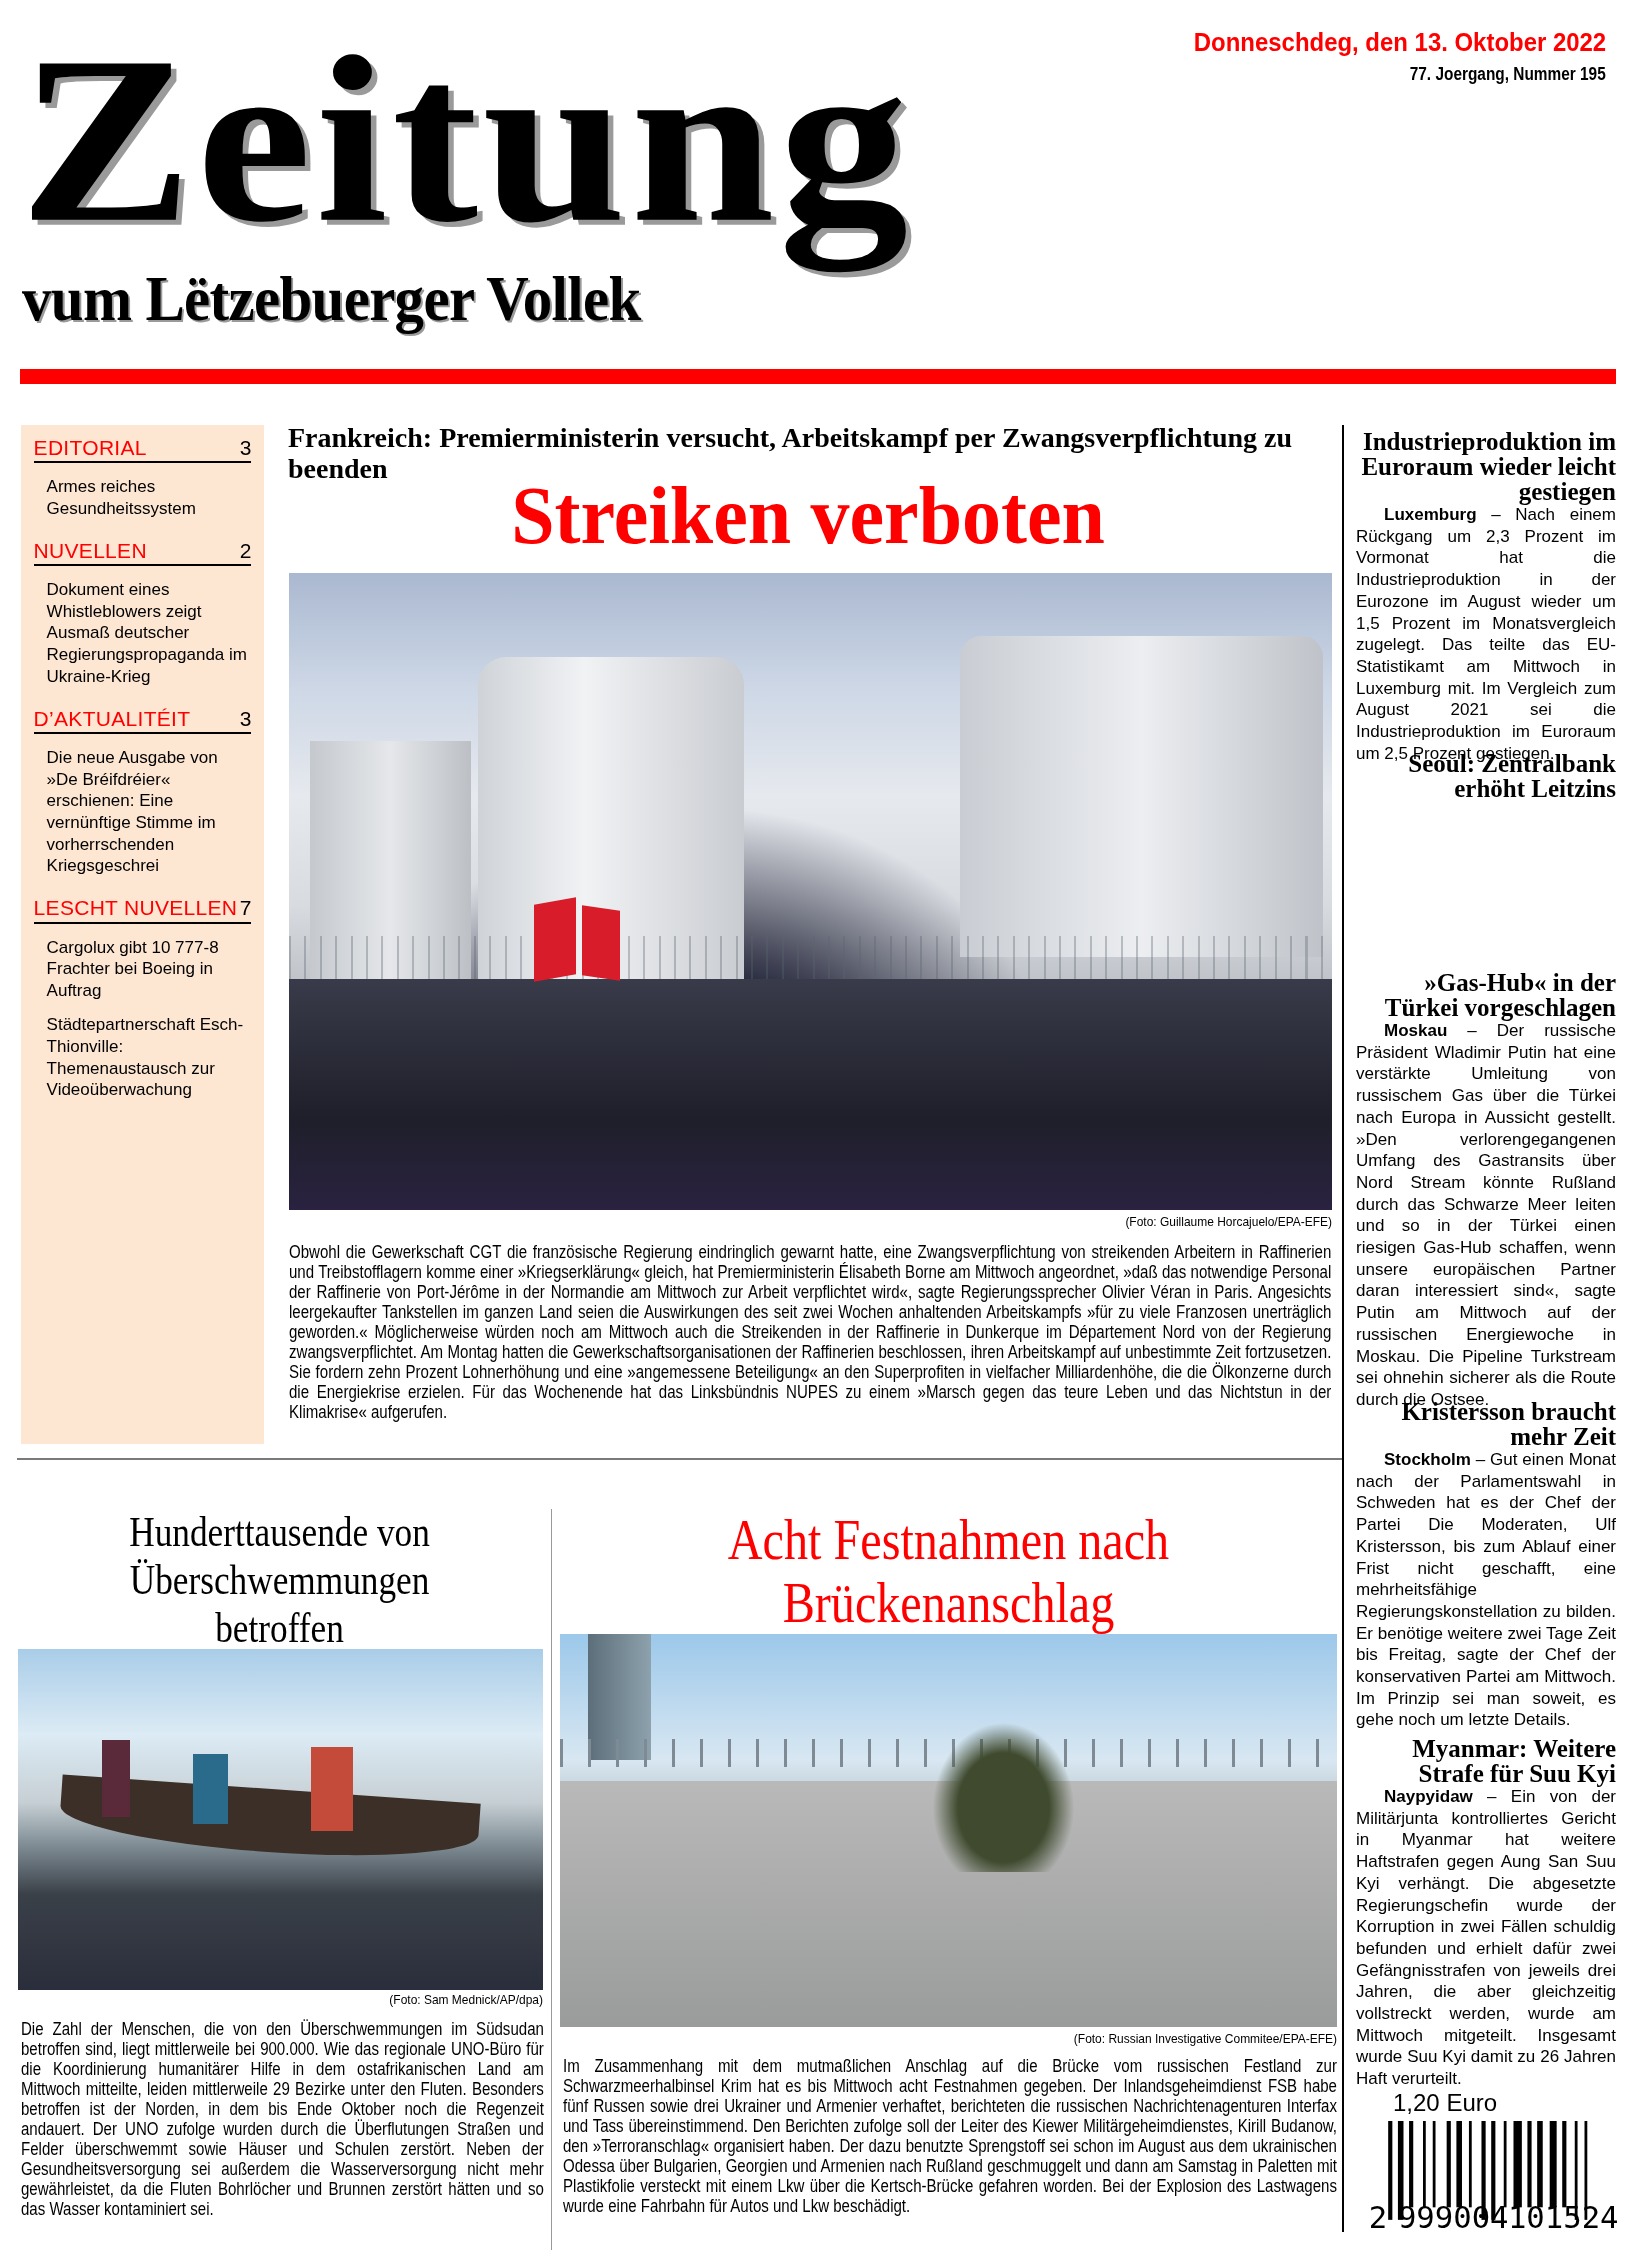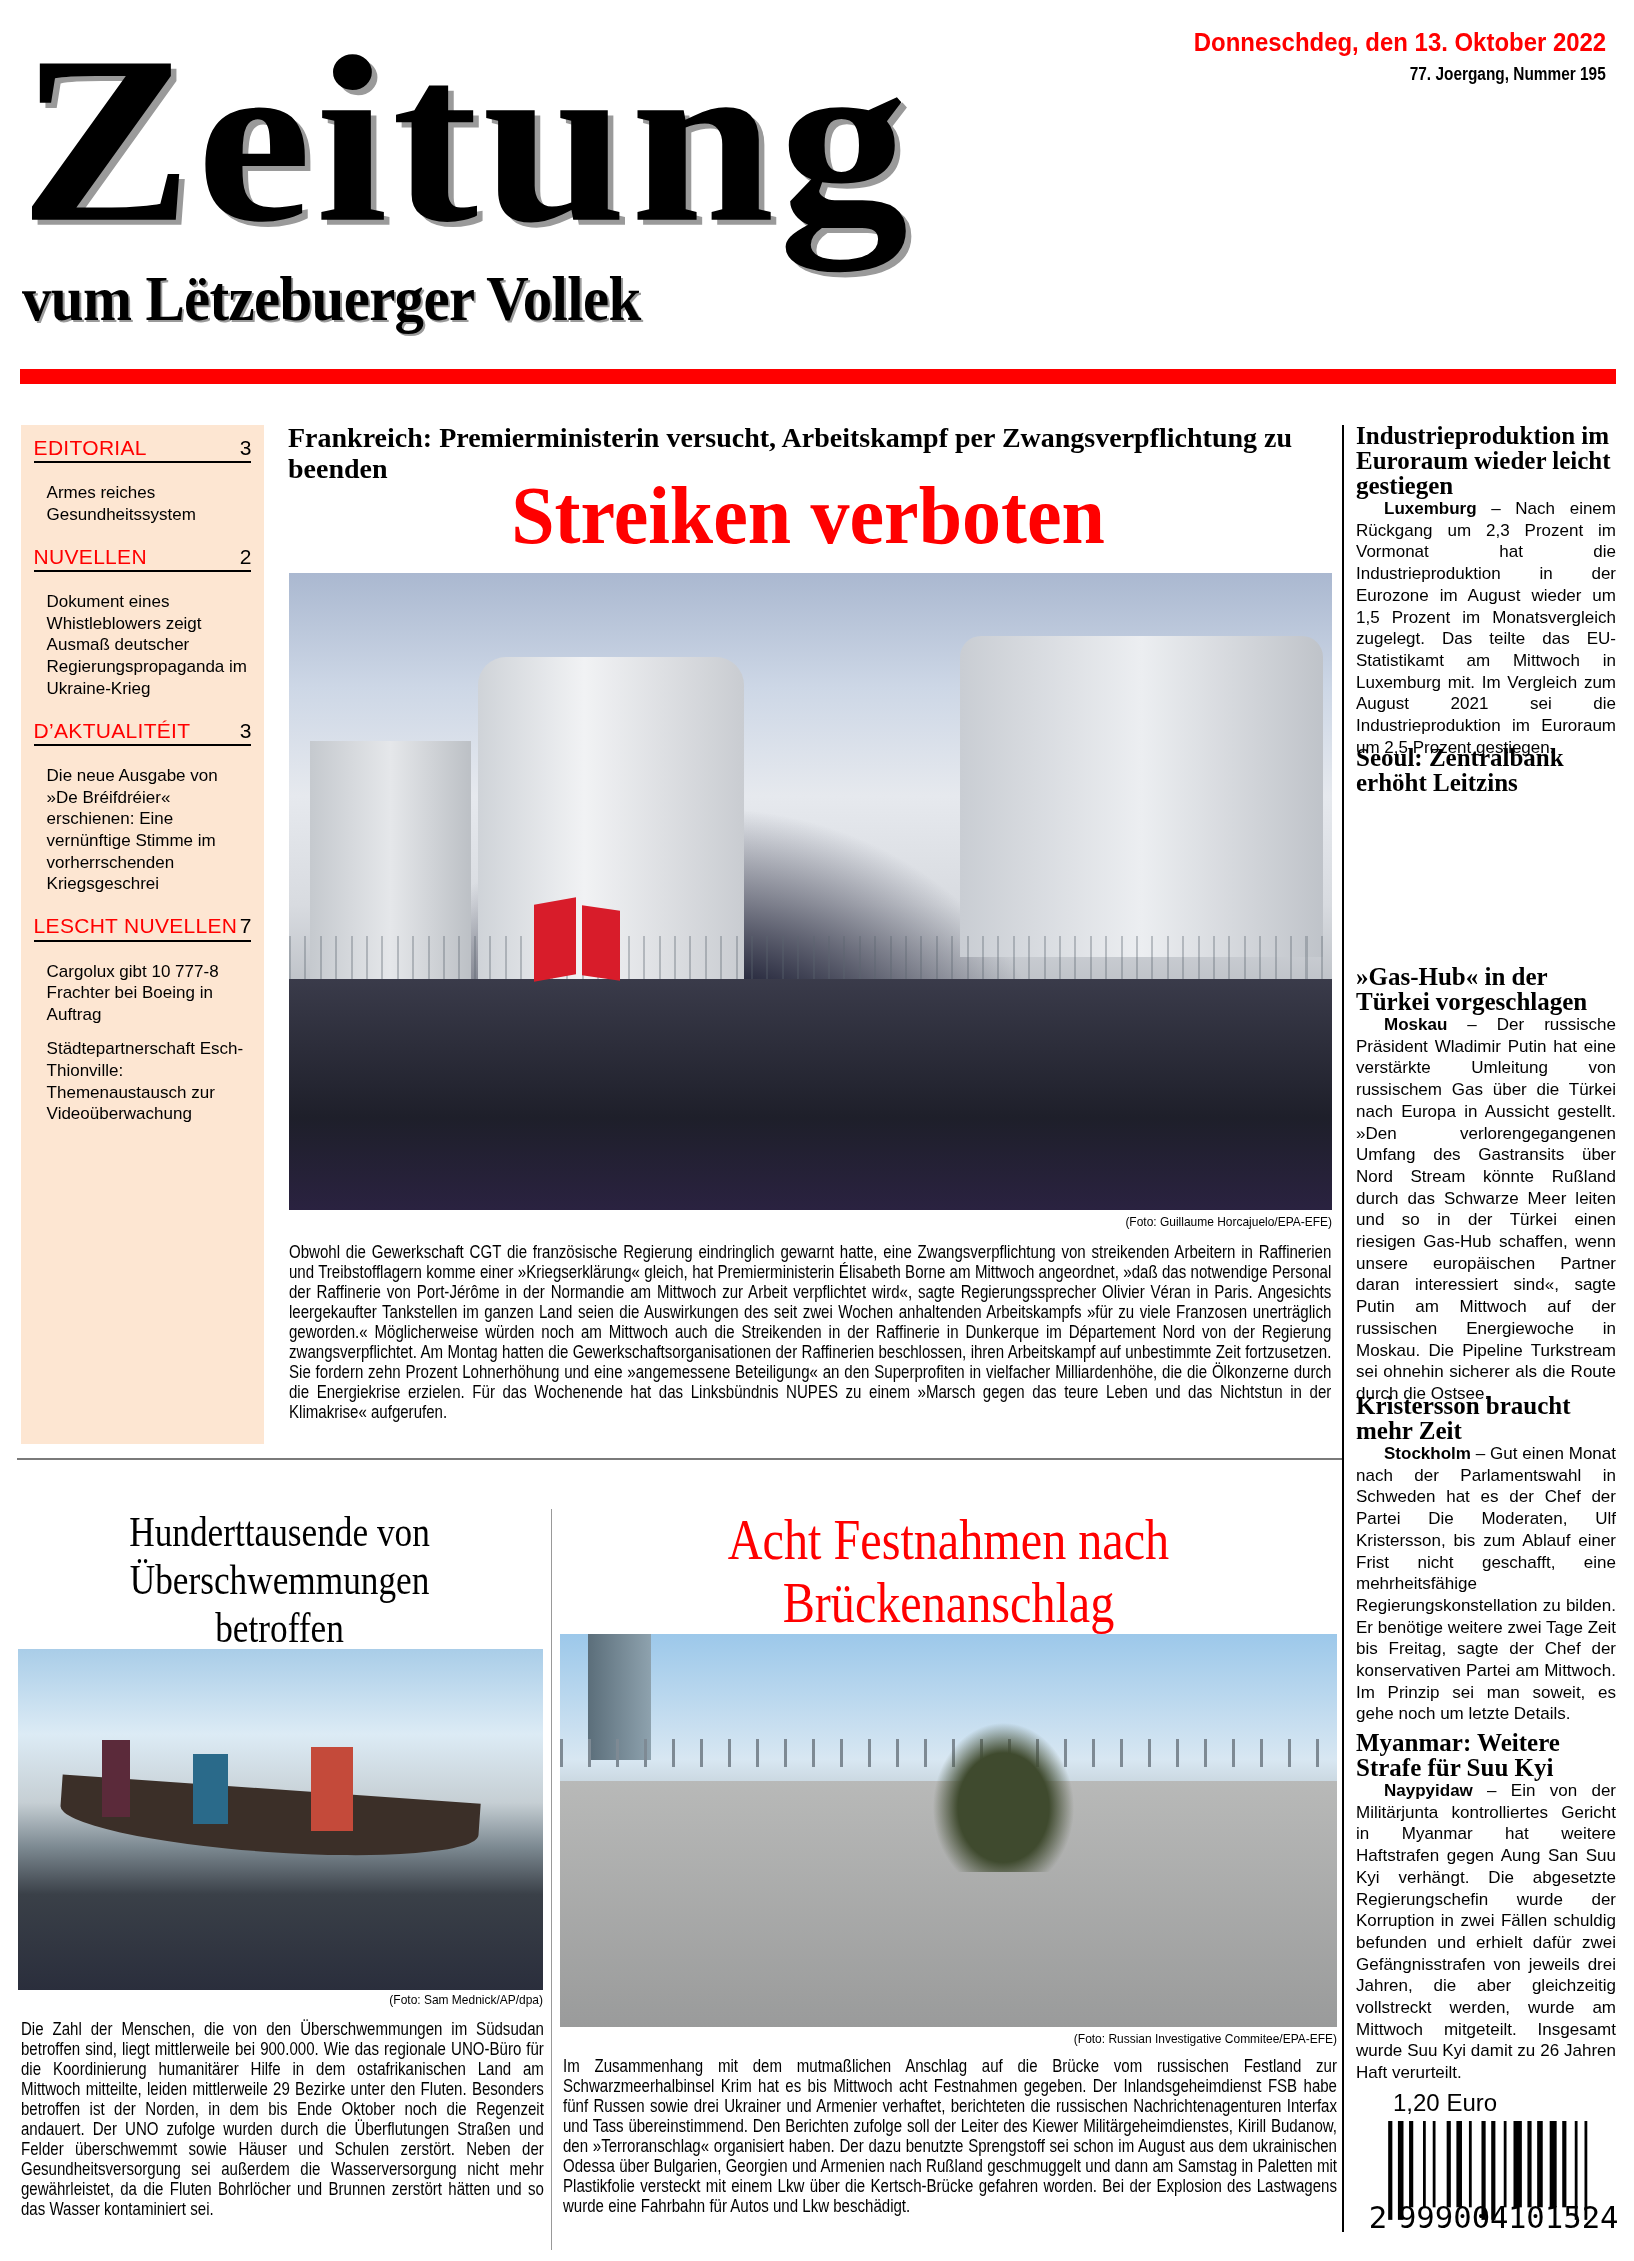--- a/index.html
+++ b/index.html
@@ -33,21 +33,21 @@
   .red-rule { position: absolute; left: 19.6px; top: 369px; width: 1596px; height: 15.4px; background: #ff0000; }
 
   
   .index-box {
     position: absolute; left: 21px; top: 425px; width: 243px; height: 1019px;
     background: #fde6d2; padding: 9.8px 12.6px 0 12.6px;
   }
   .idx-section { margin-bottom: 18px; }
   .idx-head {
     display: flex; justify-content: space-between; align-items: flex-end;
-    border-bottom: 2.1px solid #000; padding-bottom: 1.4px; margin-bottom: 19px;
+    border-bottom: 2.1px solid #000; padding-bottom: 1.4px; margin-bottom: 13px;
     font-size: 21px; line-height: 25px;
   }
   .idx-head .lbl { color: #ff0000; letter-spacing: 0.3px; }
   .idx-head .pg { color: #000; }
   .idx-item { font-size: 17px; line-height: 21.7px; margin-bottom: 12.6px; margin-left: 13px; }
 
   
   .lead-kicker {
     position: absolute; left: 288px; top: 422px; width: 1040px;
     font-family: "Liberation Serif", serif; font-weight: bold; font-size: 28px; line-height: 31px;
@@ -72,21 +72,21 @@
   .photo-lead .flag2 { position: absolute; left: 293px; top: 335px; width: 38px; height: 70px; background: #d81c2a; transform: skewY(8deg); }
   .photo-lead .fence { position: absolute; left: 0; top: 363px; width: 100%; height: 84px; background: repeating-linear-gradient(90deg, rgba(90,100,110,.35) 0 2.1px, transparent 2.1px 15.4px); }
 
   .caption { position: absolute; font-size: 13.3px; text-align: right; transform: scaleX(0.9); transform-origin: right; }
   .body-text { position: absolute; font-size: 17.5px; line-height: 20px; text-align: justify; }
   .body-text.narrow { transform: scaleX(0.86); transform-origin: left top; }
 
   
   .right-rule { position: absolute; left: 1342px; top: 425px; width: 2.1px; height: 1807px; background: #000; }
   .brief { position: absolute; left: 1356px; width: 260px; }
-  .brief h3 { font-family: "Liberation Serif", serif; font-weight: bold; font-size: 25px; line-height: 25px; text-align: left; }
+  .brief h3 { font-family: "Liberation Serif", serif; font-weight: bold; font-size: 25px; line-height: 25px; text-align: right; margin-top: 6px; }
   .brief p { font-size: 17px; line-height: 21.7px; text-align: justify; text-indent: 28px; }
   .brief p b { font-weight: bold; }
 
   .price { position: absolute; left: 1393px; top: 2089px; font-size: 24px; }
   .barcode { position: absolute; left: 1368px; top: 2121px; width: 252px; height: 110px; }
 
   
   .mid-rule { position: absolute; left: 17px; top: 1458px; width: 1325px; height: 2.1px; background: #7a7a7a; }
   .col-rule { position: absolute; left: 551px; top: 1509px; width: 1.4px; height: 741px; background: #999; }
   .story-headline { position: absolute; text-align: center; font-family: "Liberation Serif", serif; font-weight: bold; line-height: 1.12; }

